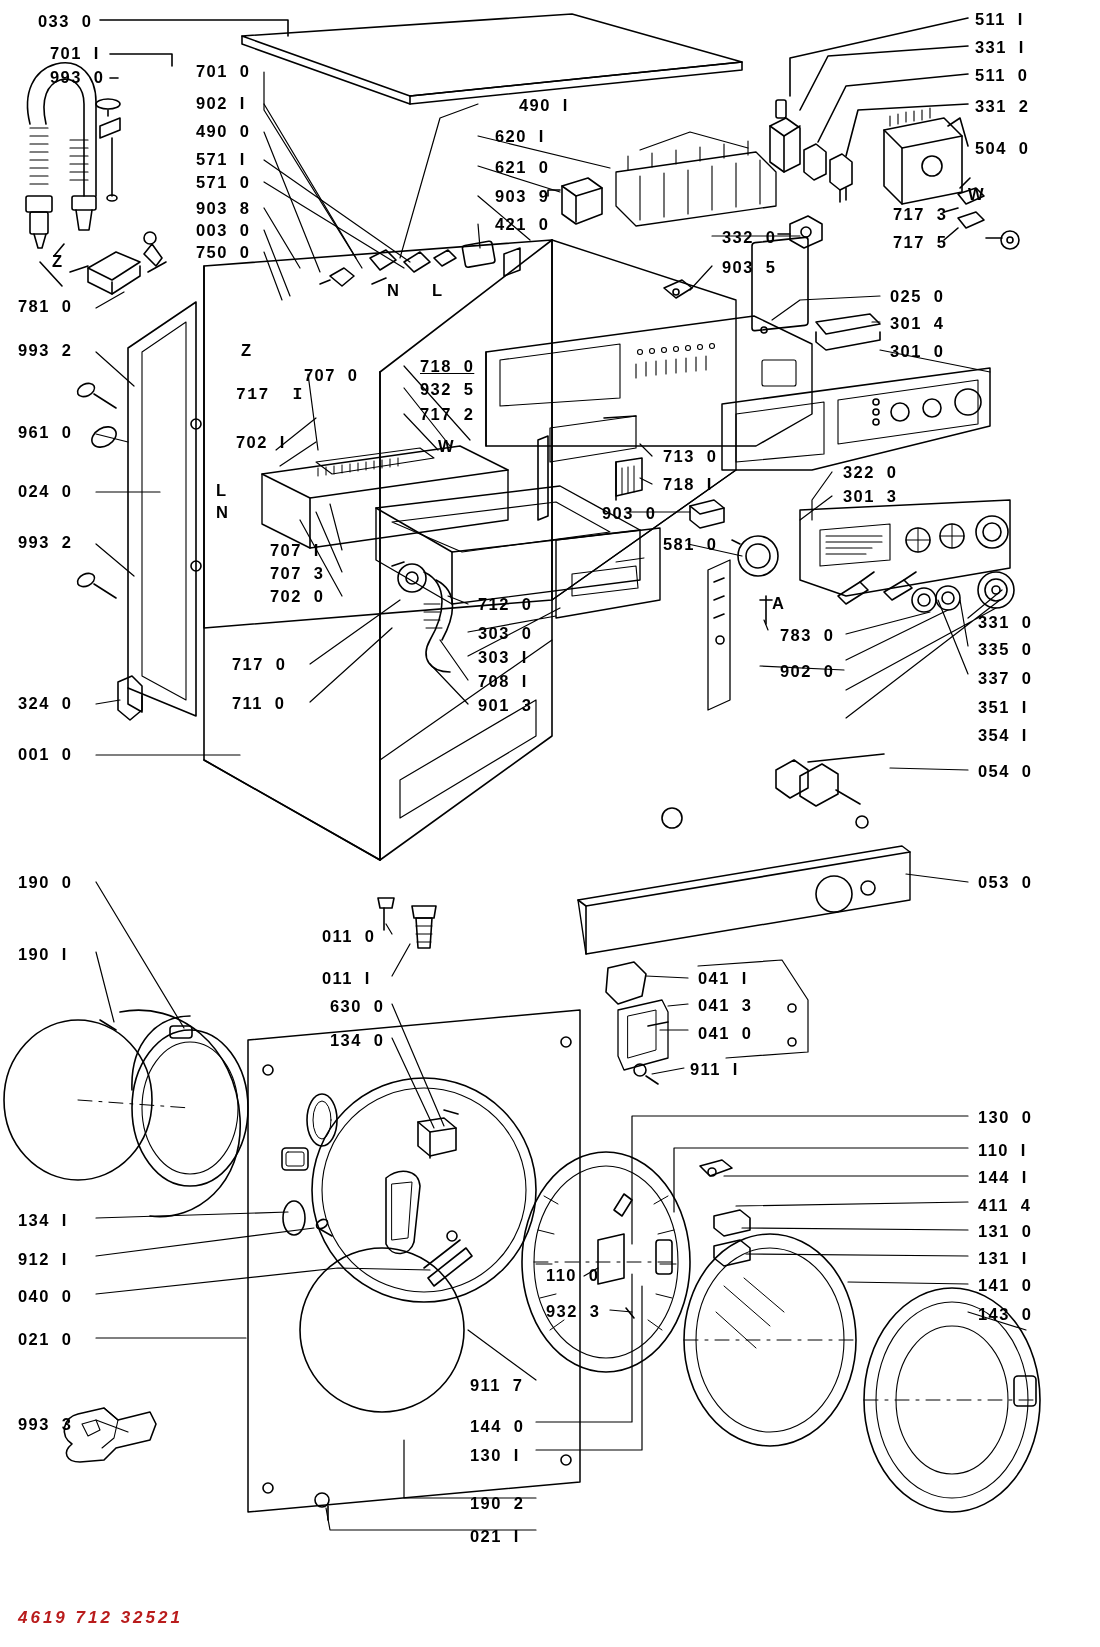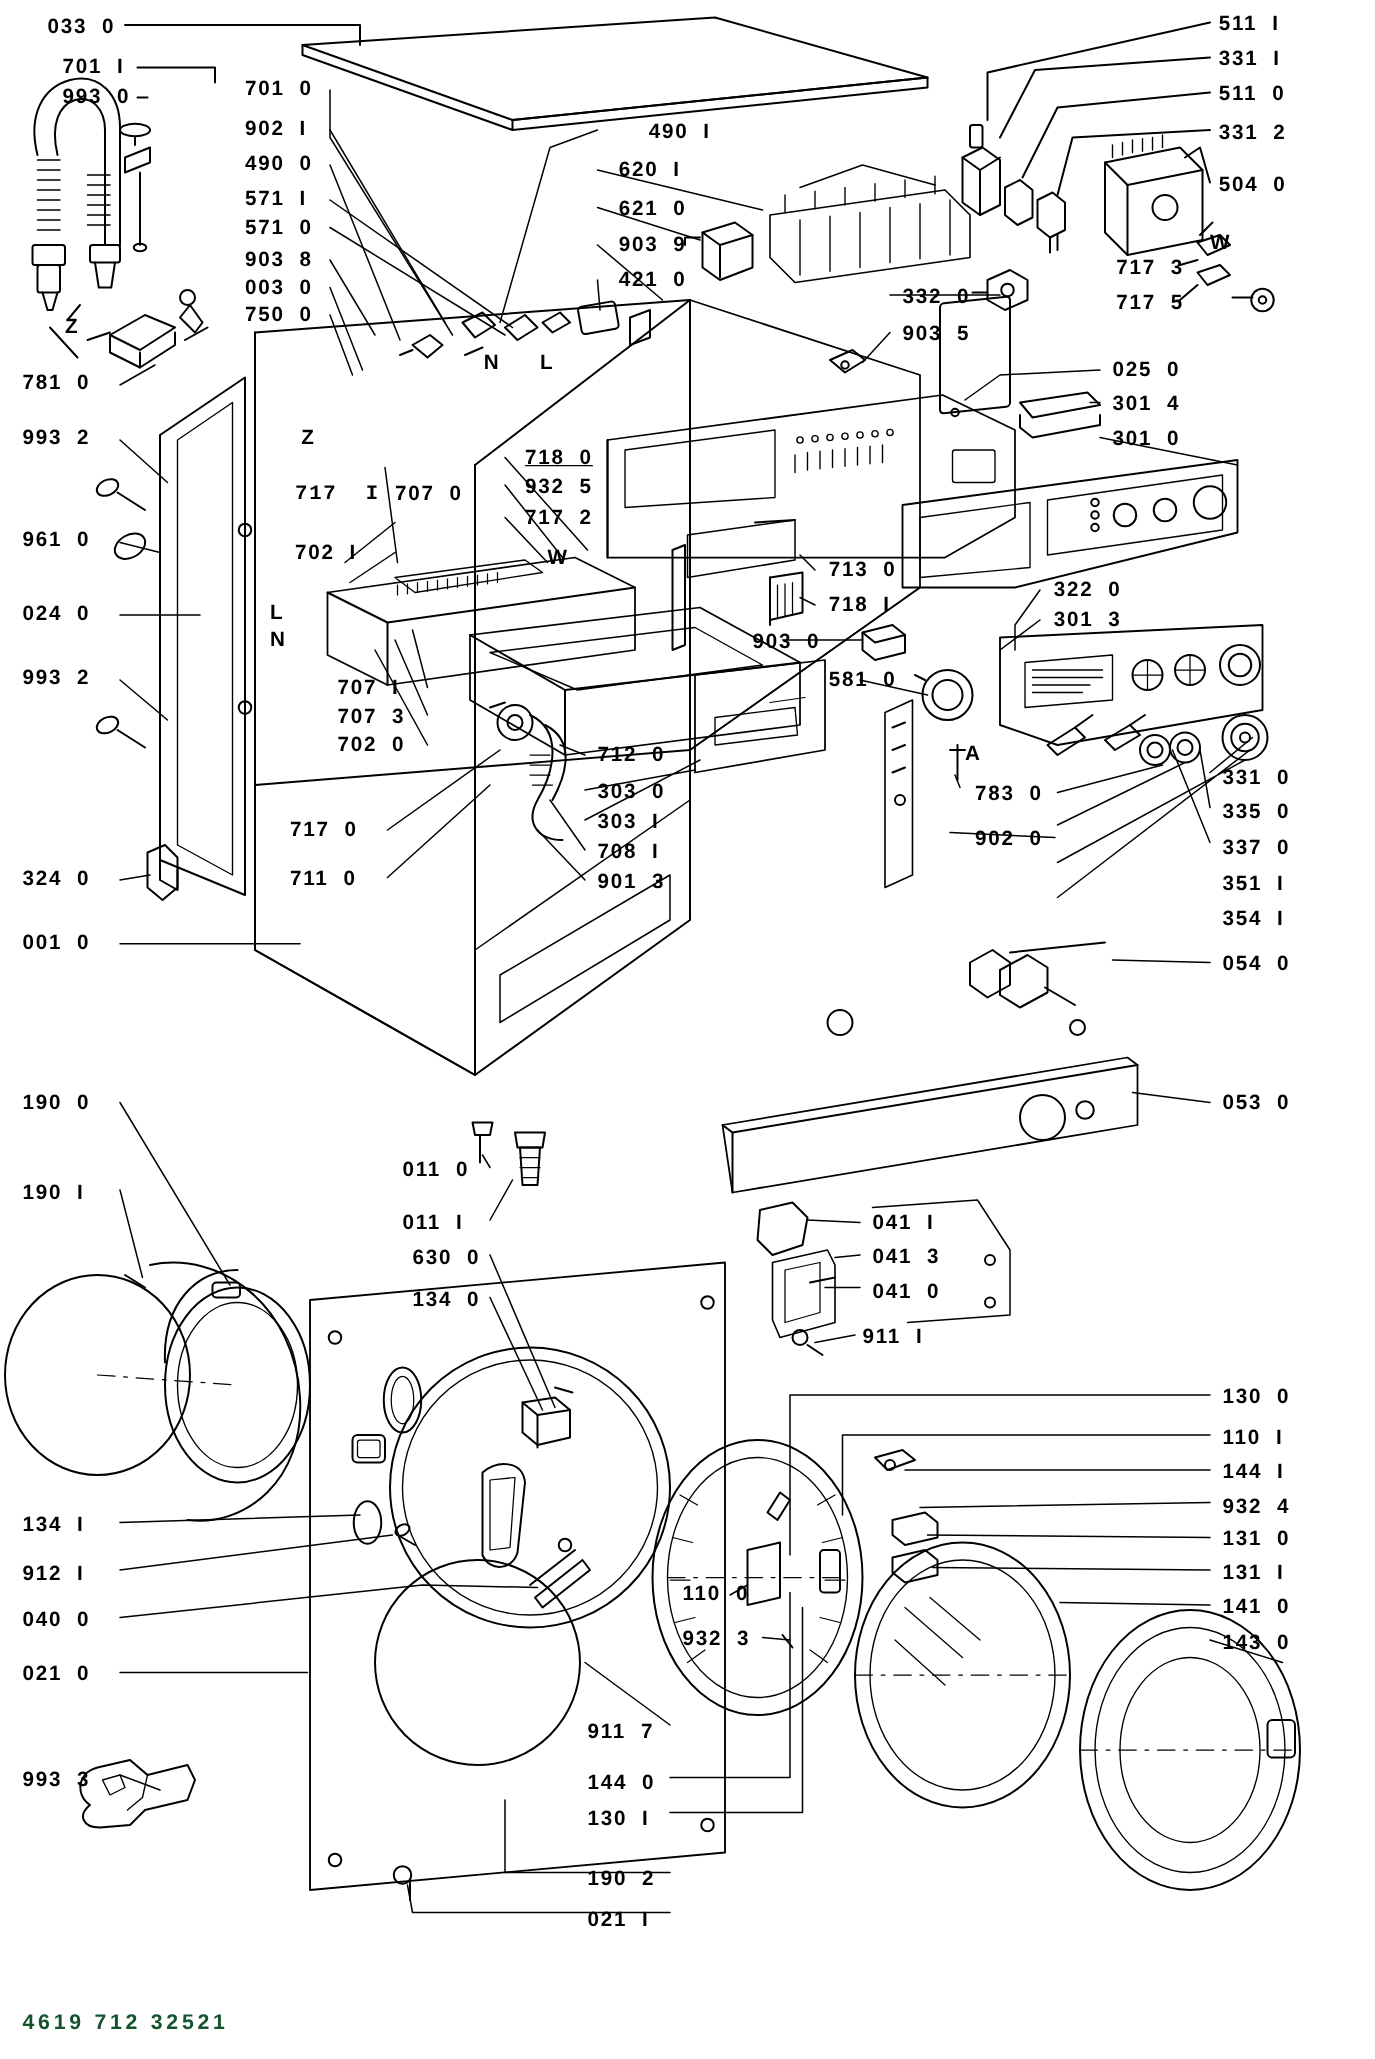--- a/index.html
+++ b/index.html
@@ -4,22 +4,22 @@
 <style>
   html,body{margin:0;padding:0;background:#ffffff;}
   body{width:1100px;height:1647px;position:relative;overflow:hidden;
        font-family:"Liberation Sans", sans-serif;}
   #sheet{position:absolute;left:0;top:0;width:1100px;height:1647px;}
   svg.art{position:absolute;left:0;top:0;width:1100px;height:1647px;}
   .lbl{position:absolute;font-family:"Liberation Sans", sans-serif;
        font-weight:bold;font-size:16.5px;color:#000;white-space:pre;
        letter-spacing:1.4px;line-height:19px;}
   .docno{position:absolute;left:18px;top:1608px;font-size:17px;
-         font-weight:bold;letter-spacing:3px;color:#14532d;
-         font-family:"Liberation Sans", sans-serif;}
+         font-weight:bold;letter-spacing:3px;color:#b91c1c;
+         font-family:"Liberation Sans", sans-serif;font-style:italic;}
 </style>
 </head>
 <body>
 
 <div id="sheet">
 
   <svg class="art" viewBox="0 0 1100 1647" aria-hidden="true">
     <g fill="none" stroke="#000" stroke-width="1.6" stroke-linejoin="round" stroke-linecap="round">
 
       <path d="M242 36 L572 14 L742 62 L410 96 Z" fill="#fff"></path>
@@ -460,21 +460,21 @@
       <div class="lbl" style="left: 18px; top: 341px;">993  2</div>
       <div class="lbl" style="left: 18px; top: 423px;">961  0</div>
       <div class="lbl" style="left: 18px; top: 482px;">024  0</div>
       <div class="lbl" style="left: 18px; top: 533px;">993  2</div>
       <div class="lbl" style="left: 18px; top: 694px;">324  0</div>
       <div class="lbl" style="left: 18px; top: 745px;">001  0</div>
       <div class="lbl" style="left: 722px; top: 258px;">903  5</div>
       <div class="lbl" style="left: 890px; top: 287px;">025  0</div>
       <div class="lbl" style="left: 890px; top: 314px;">301  4</div>
       <div class="lbl" style="left: 890px; top: 342px;">301  0</div>
-      <div class="lbl" style="left: 316px; top: 366px; margin-top: 20px;">707  0</div>
+      <div class="lbl" style="left: 304px; top: 366px;">707  0</div>
       <div class="lbl" style="left: 420px; top: 357px; text-decoration: underline;">718  0</div>
       <div class="lbl" style="left: 420px; top: 380px;">932  5</div>
       <div class="lbl" style="left: 420px; top: 405px;">717  2</div>
       <div class="lbl" style="left: 236px; top: 385px; font-family: Liberation Mono, monospace;">717  I</div>
       <div class="lbl" style="left: 236px; top: 433px;">702  I</div>
       <div class="lbl" style="left: 663px; top: 447px;">713  0</div>
       <div class="lbl" style="left: 663px; top: 475px;">718  I</div>
       <div class="lbl" style="left: 602px; top: 504px;">903  0</div>
       <div class="lbl" style="left: 663px; top: 535px;">581  0</div>
       <div class="lbl" style="left: 843px; top: 463px;">322  0</div>
@@ -504,21 +504,21 @@
       <div class="lbl" style="left: 330px; top: 997px;">630  0</div>
       <div class="lbl" style="left: 330px; top: 1031px;">134  0</div>
       <div class="lbl" style="left: 978px; top: 873px;">053  0</div>
       <div class="lbl" style="left: 698px; top: 969px;">041  I</div>
       <div class="lbl" style="left: 698px; top: 996px;">041  3</div>
       <div class="lbl" style="left: 698px; top: 1024px;">041  0</div>
       <div class="lbl" style="left: 690px; top: 1060px;">911  I</div>
       <div class="lbl" style="left: 978px; top: 1108px;">130  0</div>
       <div class="lbl" style="left: 978px; top: 1141px;">110  I</div>
       <div class="lbl" style="left: 978px; top: 1168px;">144  I</div>
-      <div class="lbl" style="left: 978px; top: 1196px;">932  4</div>
+      <div class="lbl" style="left: 978px; top: 1196px;">411  4</div>
       <div class="lbl" style="left: 978px; top: 1222px;">131  0</div>
       <div class="lbl" style="left: 978px; top: 1249px;">131  I</div>
       <div class="lbl" style="left: 978px; top: 1276px;">141  0</div>
       <div class="lbl" style="left: 978px; top: 1305px;">143  0</div>
       <div class="lbl" style="left: 18px; top: 1211px;">134  I</div>
       <div class="lbl" style="left: 18px; top: 1250px;">912  I</div>
       <div class="lbl" style="left: 18px; top: 1287px;">040  0</div>
       <div class="lbl" style="left: 18px; top: 1330px;">021  0</div>
       <div class="lbl" style="left: 18px; top: 1415px;">993  3</div>
       <div class="lbl" style="left: 546px; top: 1266px;">110  0</div>

